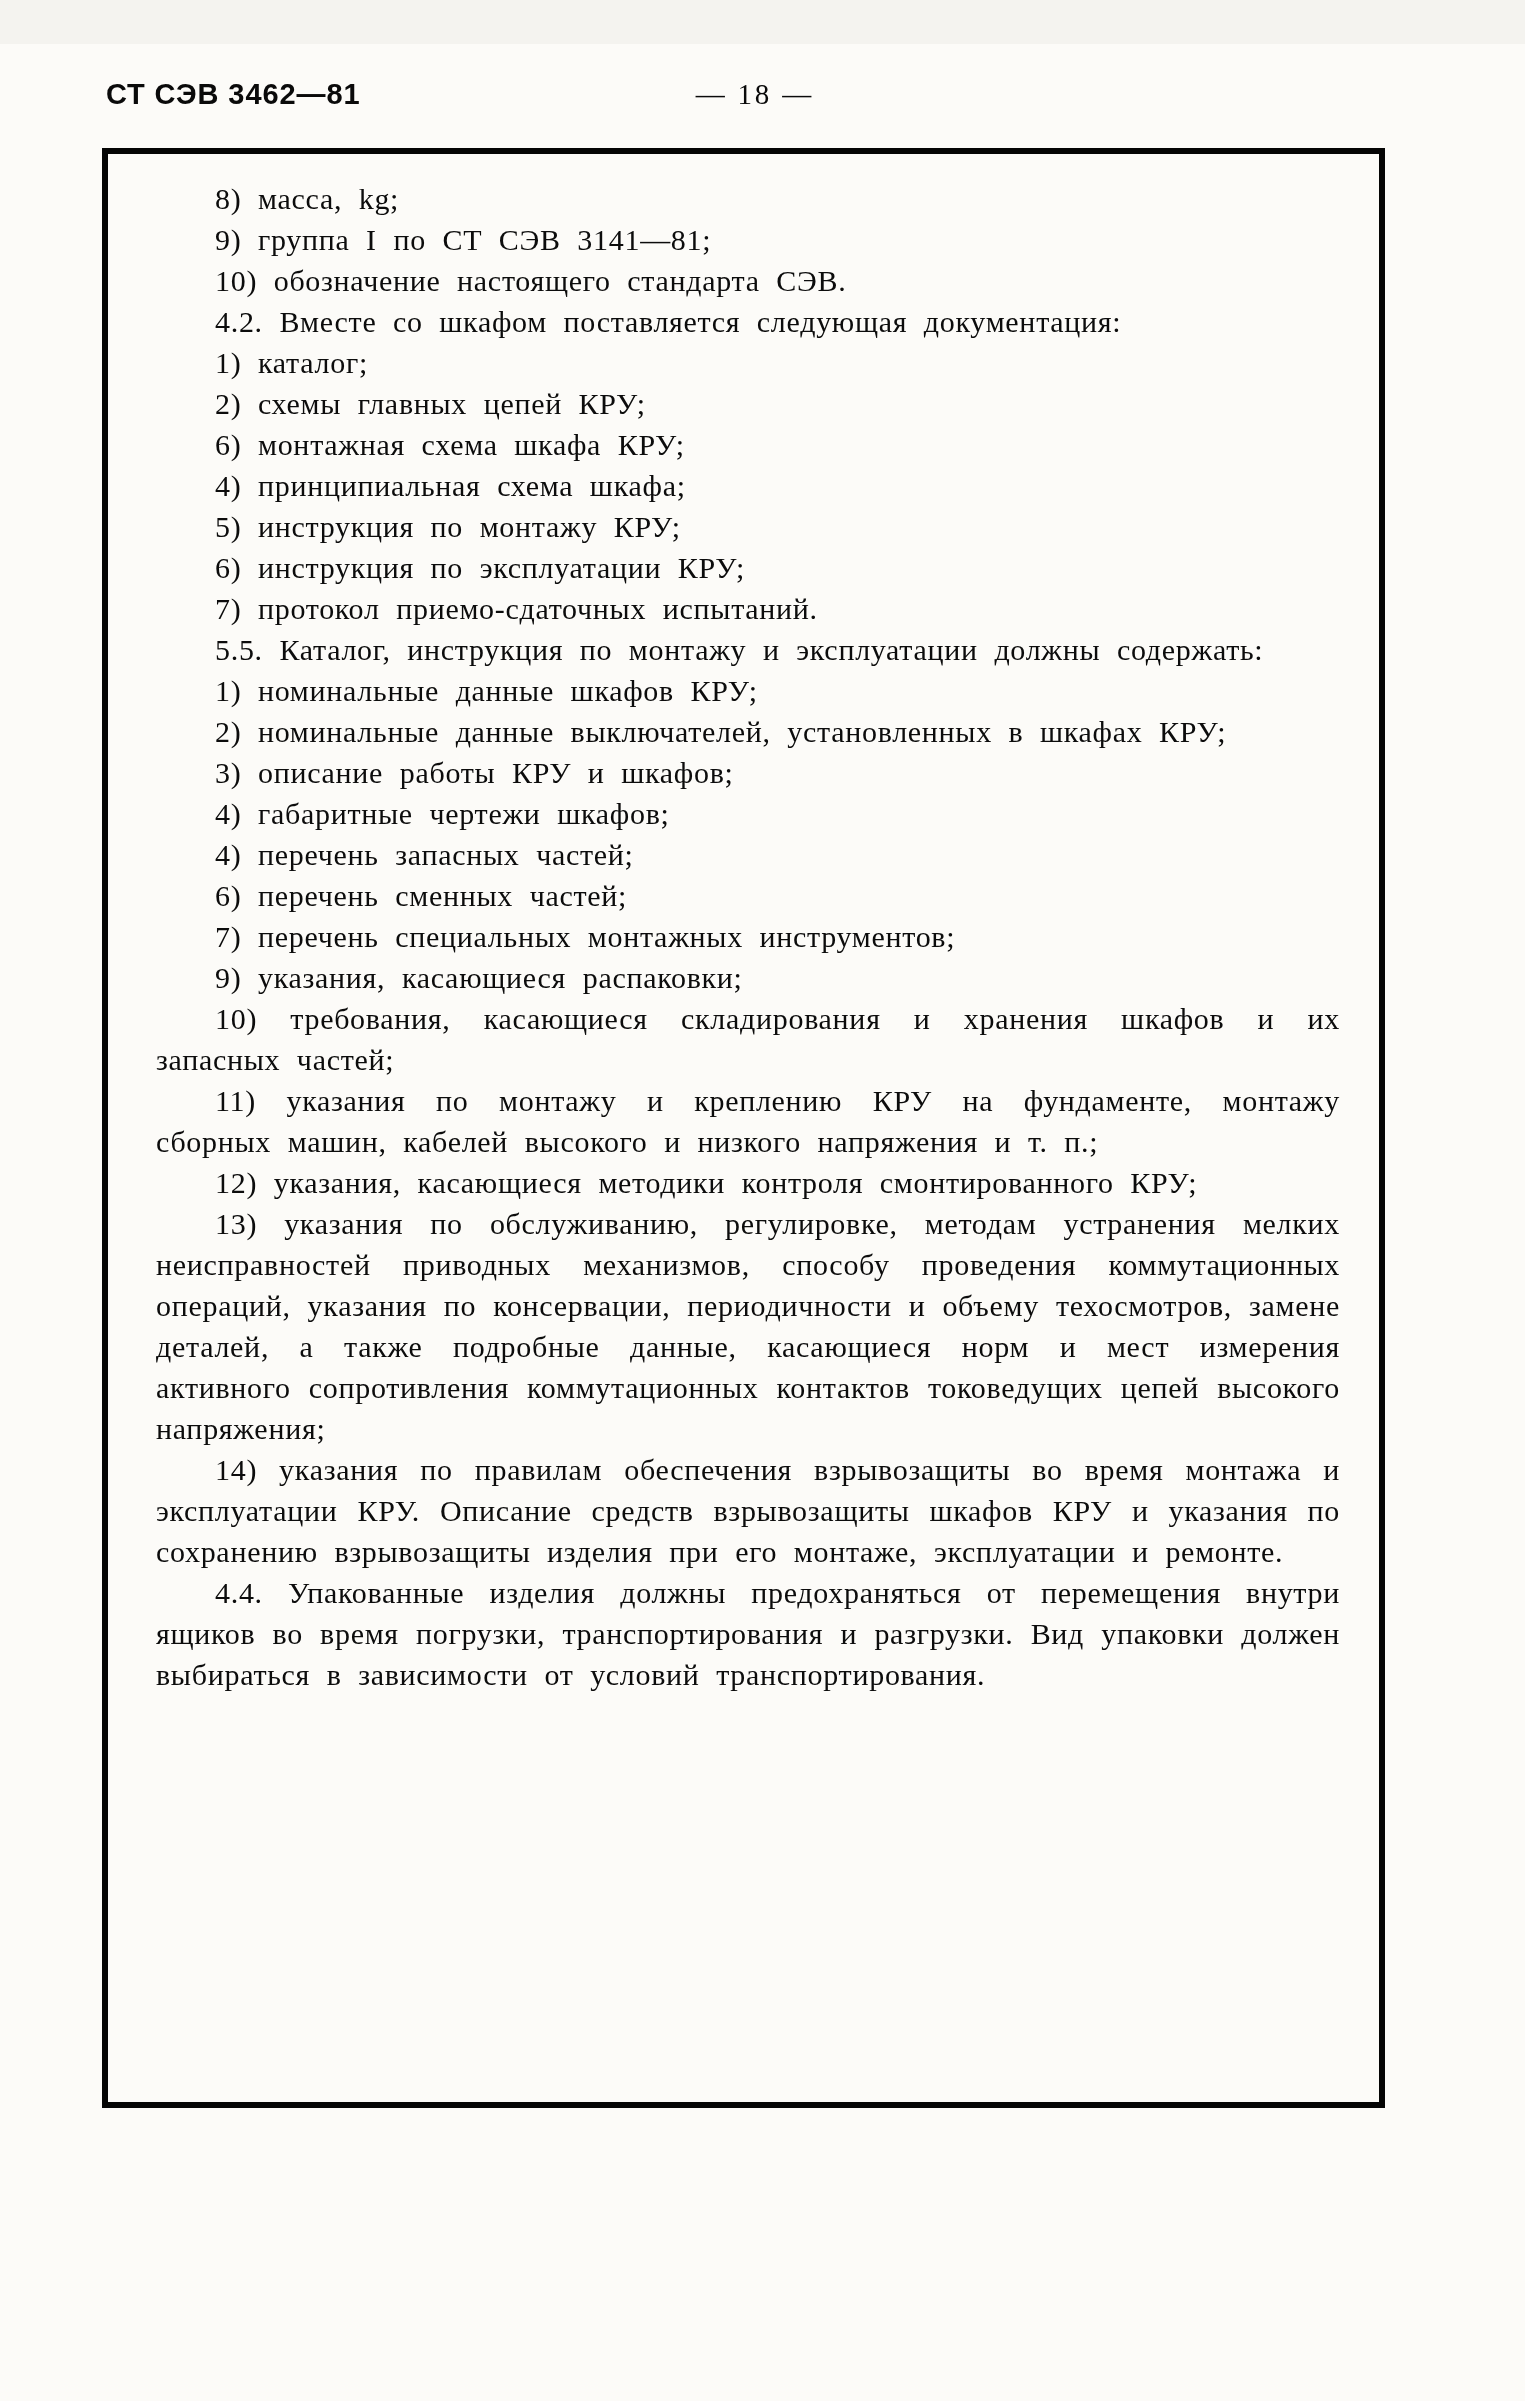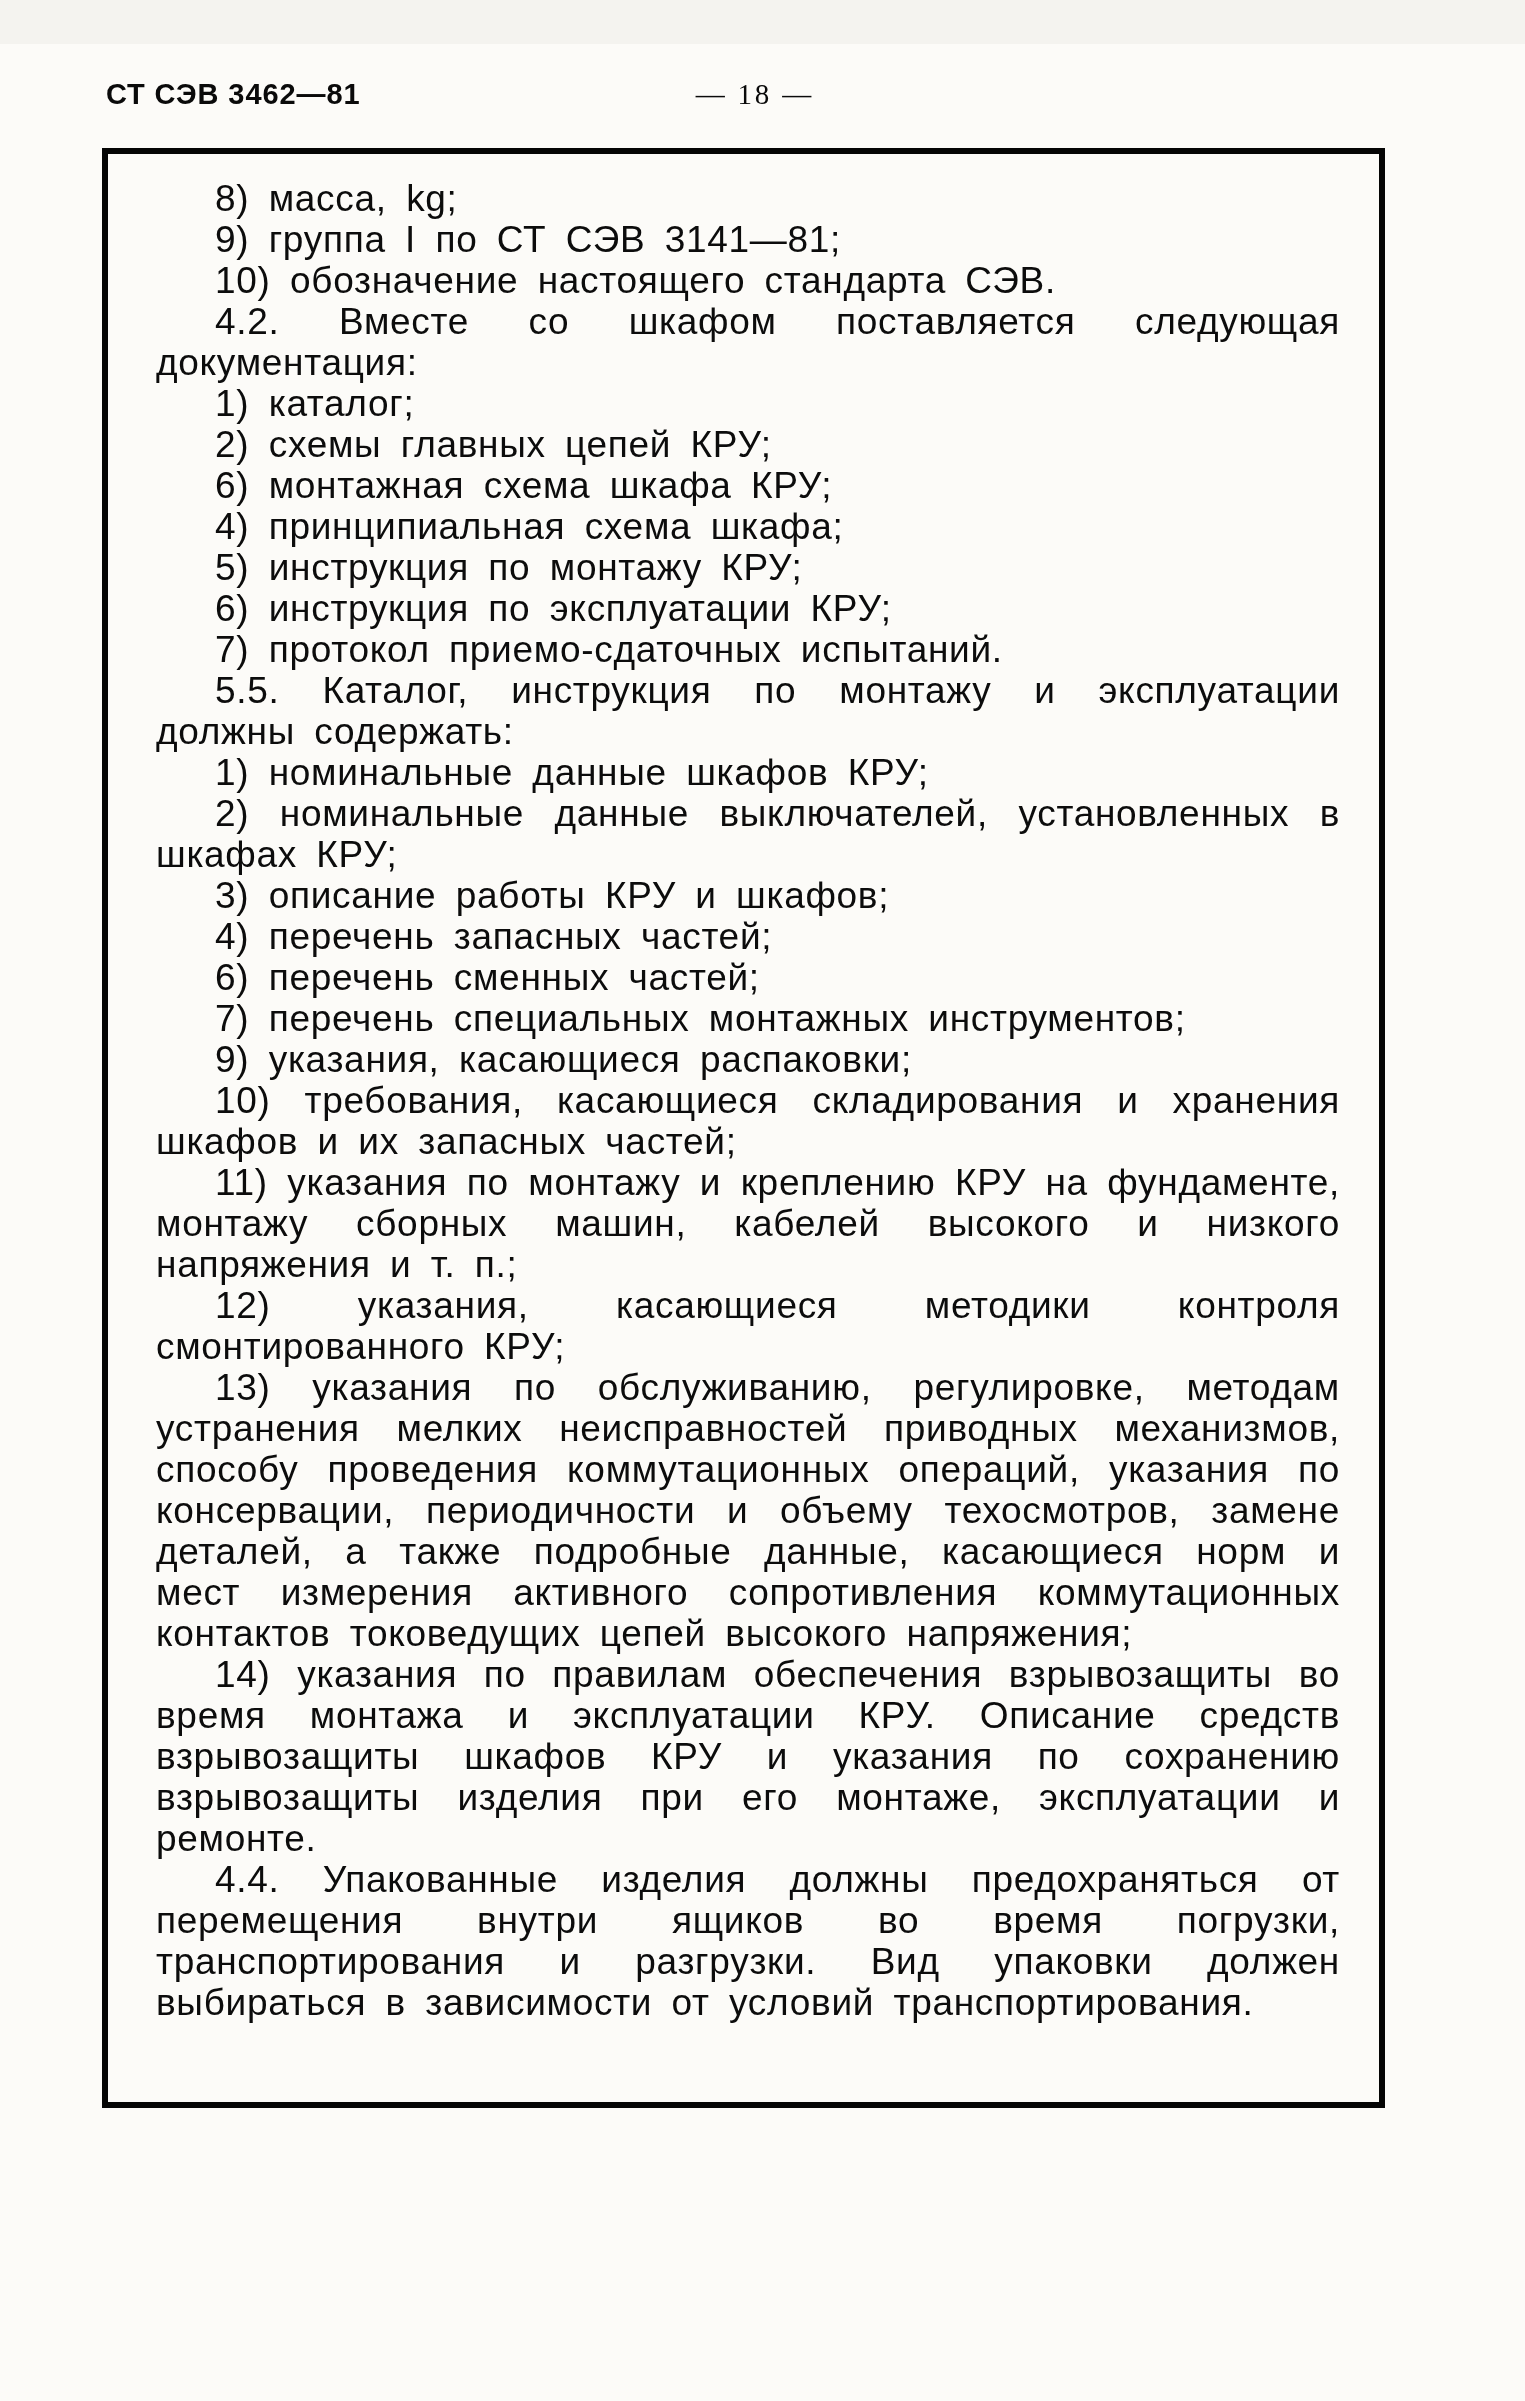--- a/index.html
+++ b/index.html
@@ -61,22 +61,22 @@
     background: transparent;
   }
   .body-text {
     position: absolute;
     top: 24px;
     left: 48px;
     right: 39px;
   }
   .para {
     margin: 0;
-    font-family: Liberation Sans, sans-serif;
-    font-size: 37px;
+    font-family: Liberation Serif, serif;
+    font-size: 30px;
     line-height: 41px;
     color: #0c0c0c;
     text-indent: 59px;
     text-align: justify;
     letter-spacing: 0.7px;
     word-spacing: 8.4px;
   }
 </style>
 </head>
 <body>
@@ -99,20 +99,21 @@
         <p class="para">2) схемы главных цепей КРУ;</p>
         <p class="para">6) монтажная схема шкафа КРУ;</p>
         <p class="para">4) принципиальная схема шкафа;</p>
         <p class="para">5) инструкция по монтажу КРУ;</p>
         <p class="para">6) инструкция по эксплуатации КРУ;</p>
         <p class="para">7) протокол приемо-сдаточных испытаний.</p>
         <p class="para">5.5. Каталог, инструкция по монтажу и эксплуатации должны содержать:</p>
         <p class="para">1) номинальные данные шкафов КРУ;</p>
         <p class="para">2) номинальные данные выключателей, установленных в шкафах КРУ;</p>
         <p class="para">3) описание работы КРУ и шкафов;</p>
+        <p class="para">4) габаритные чертежи шкафов;</p>
         <p class="para">4) перечень запасных частей;</p>
         <p class="para">6) перечень сменных частей;</p>
         <p class="para">7) перечень специальных монтажных инструментов;</p>
         <p class="para">9) указания, касающиеся распаковки;</p>
         <p class="para">10) требования, касающиеся складирования и хранения шкафов и их запасных частей;</p>
         <p class="para">11) указания по монтажу и креплению КРУ на фундаменте, монтажу сборных машин, кабелей высокого и низкого напряжения и т. п.;</p>
         <p class="para">12) указания, касающиеся методики контроля смонтированного КРУ;</p>
         <p class="para">13) указания по обслуживанию, регулировке, методам устранения мелких неисправностей приводных механизмов, способу проведения коммутационных операций, указания по консервации, периодичности и объему техосмотров, замене деталей, а также подробные данные, касающиеся норм и мест измерения активного сопротивления коммутационных контактов токоведущих цепей высокого напряжения;</p>
         <p class="para">14) указания по правилам обеспечения взрывозащиты во время монтажа и эксплуатации КРУ. Описание средств взрывозащиты шкафов КРУ и указания по сохранению взрывозащиты изделия при его монтаже, эксплуатации и ремонте.</p>
         <p class="para">4.4. Упакованные изделия должны предохраняться от перемещения внутри ящиков во время погрузки, транспортирования и разгрузки. Вид упаковки должен выбираться в зависимости от условий транспортирования.</p>

